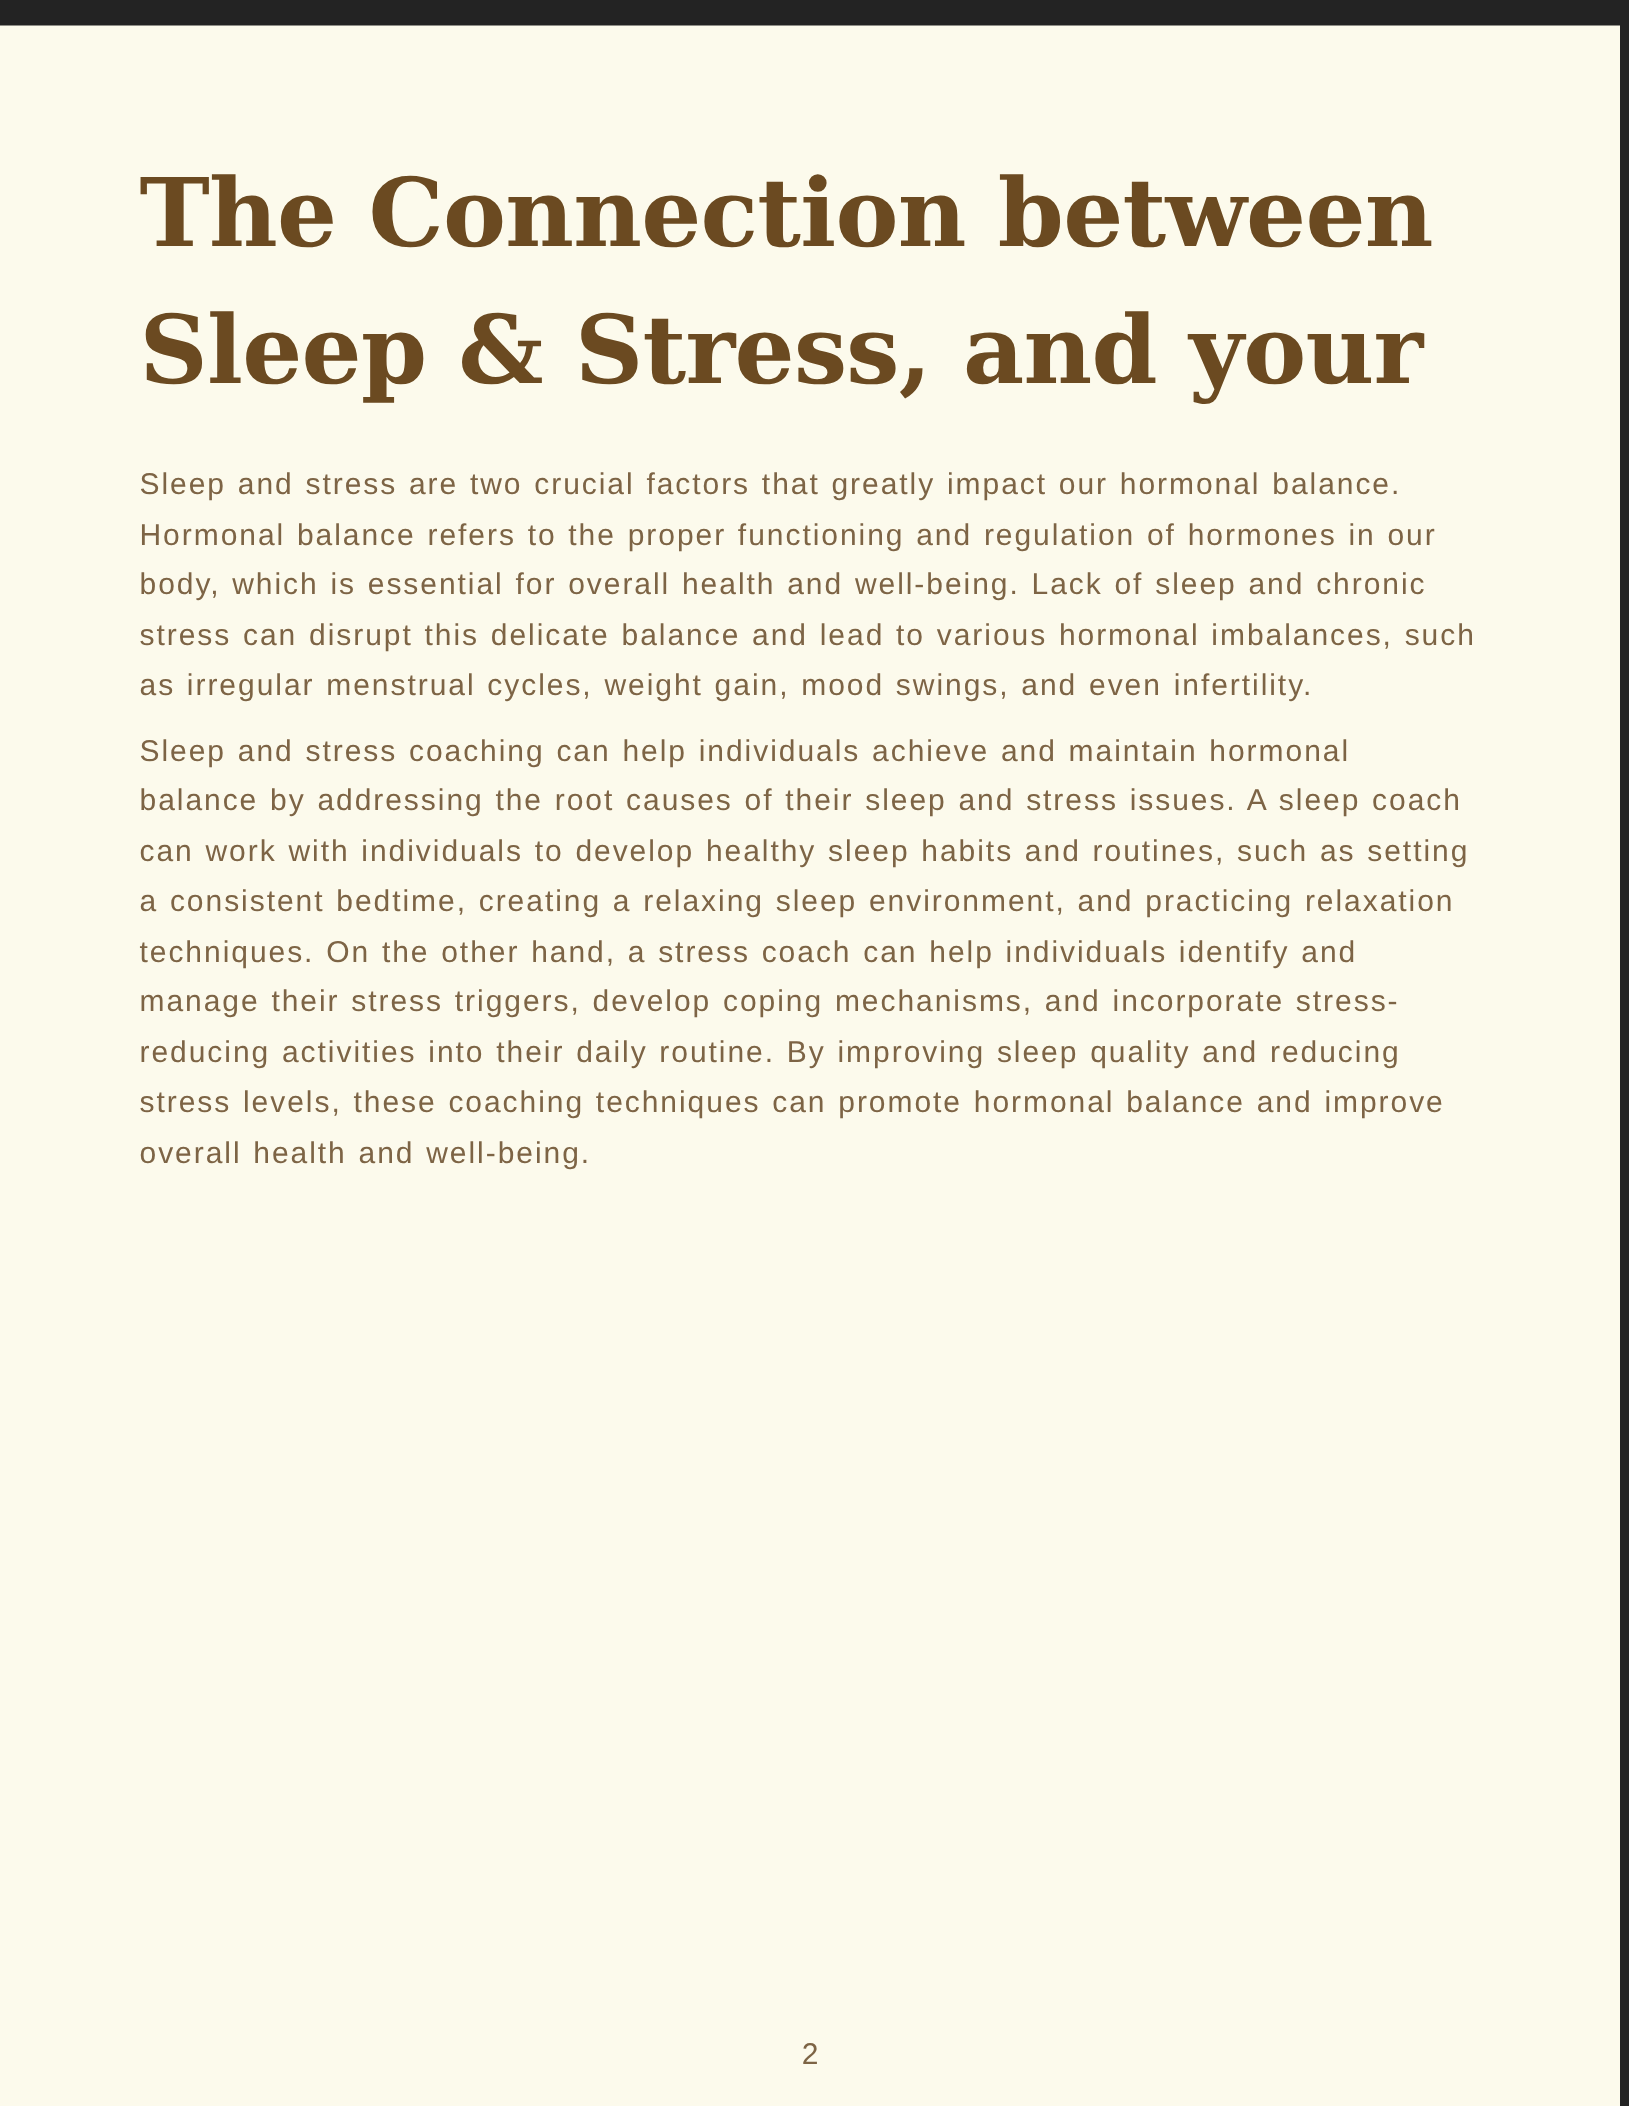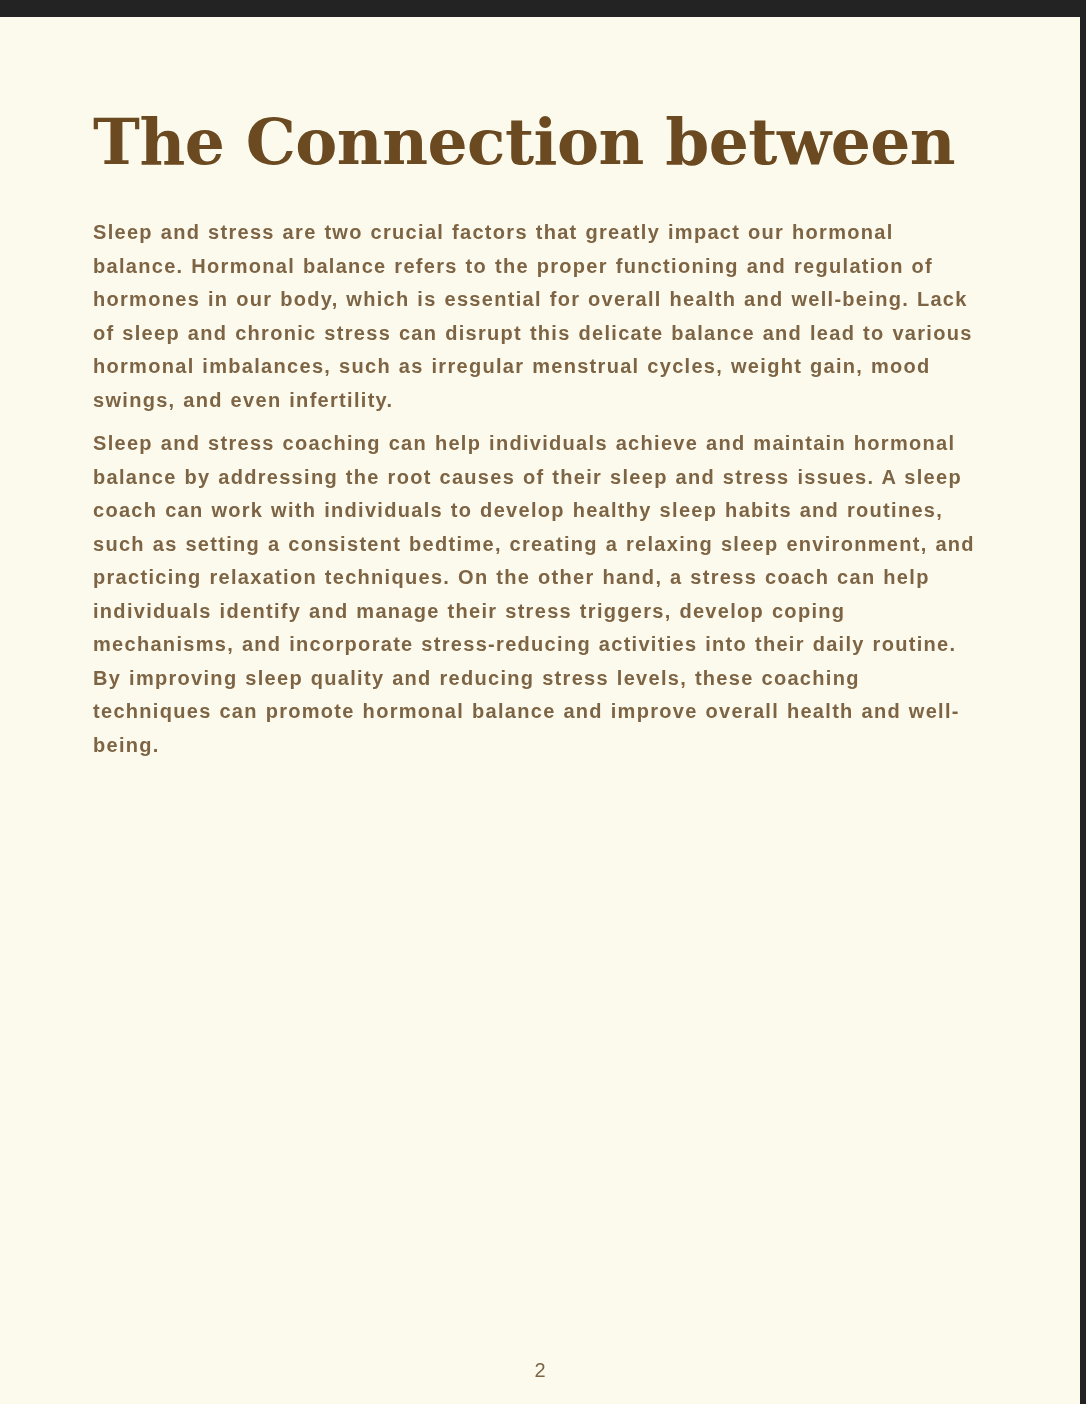--- a/index.html
+++ b/index.html
@@ -32,40 +32,40 @@
   .doc-title .title-line { display: block; }
   .body-para {
     font-family: "Liberation Sans", "DejaVu Sans", sans-serif;
     font-size: 20px;
     line-height: 33.5px;
     letter-spacing: 1.3px;
     word-spacing: 1px;
     color: var(--body-color, #7d6445);
     margin: 0 0 10px 0;
     max-width: 893px;
-    font-weight: bold;
   }
   .page-number {
     position: absolute;
     bottom: 28px;
     left: 0;
     width: 100%;
     text-align: center;
     font-family: "Liberation Sans", "DejaVu Sans", sans-serif;
     font-size: 20px;
     color: var(--body-color, #7d6445);
   }
 </style>
 </head>
 <body>
 
 <div class="page">
 
   <h1 class="doc-title">
     <span class="title-line">The Connection between</span>
+    <span class="title-line">Sleep &amp; Stress, and your</span>
   </h1>
 
   <p class="body-para">Sleep and stress are two crucial factors that greatly impact our hormonal balance. Hormonal balance refers to the proper functioning and regulation of hormones in our body, which is essential for overall health and well-being. Lack of sleep and chronic stress can disrupt this delicate balance and lead to various hormonal imbalances, such as irregular menstrual cycles, weight gain, mood swings, and even infertility.</p>
 
   <p class="body-para">Sleep and stress coaching can help individuals achieve and maintain hormonal balance by addressing the root causes of their sleep and stress issues. A sleep coach can work with individuals to develop healthy sleep habits and routines, such as setting a consistent bedtime, creating a relaxing sleep environment, and practicing relaxation techniques. On the other hand, a stress coach can help individuals identify and manage their stress triggers, develop coping mechanisms, and incorporate stress-reducing activities into their daily routine. By improving sleep quality and reducing stress levels, these coaching techniques can promote hormonal balance and improve overall health and well-being.</p>
 
   <div class="page-number">2</div>
 
 </div>
 

